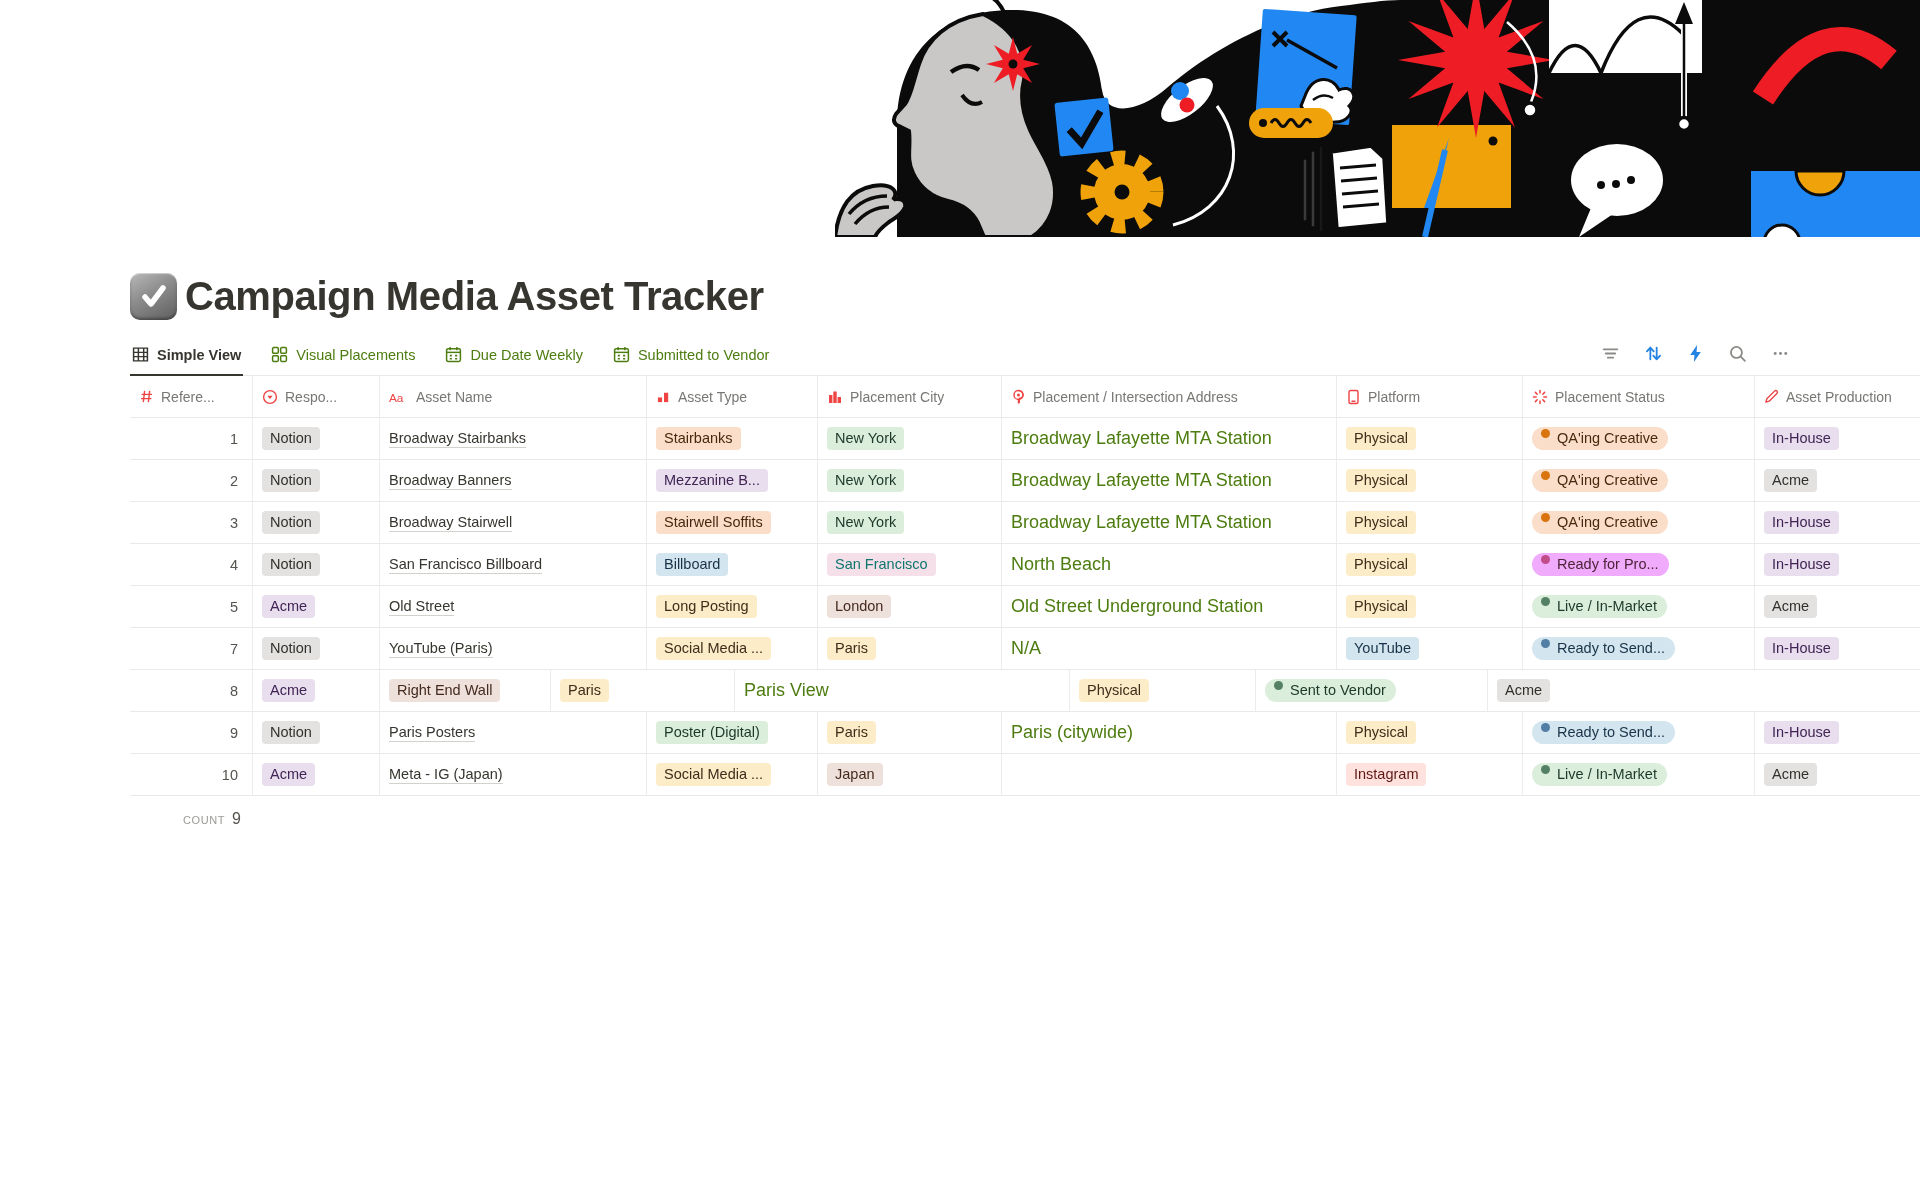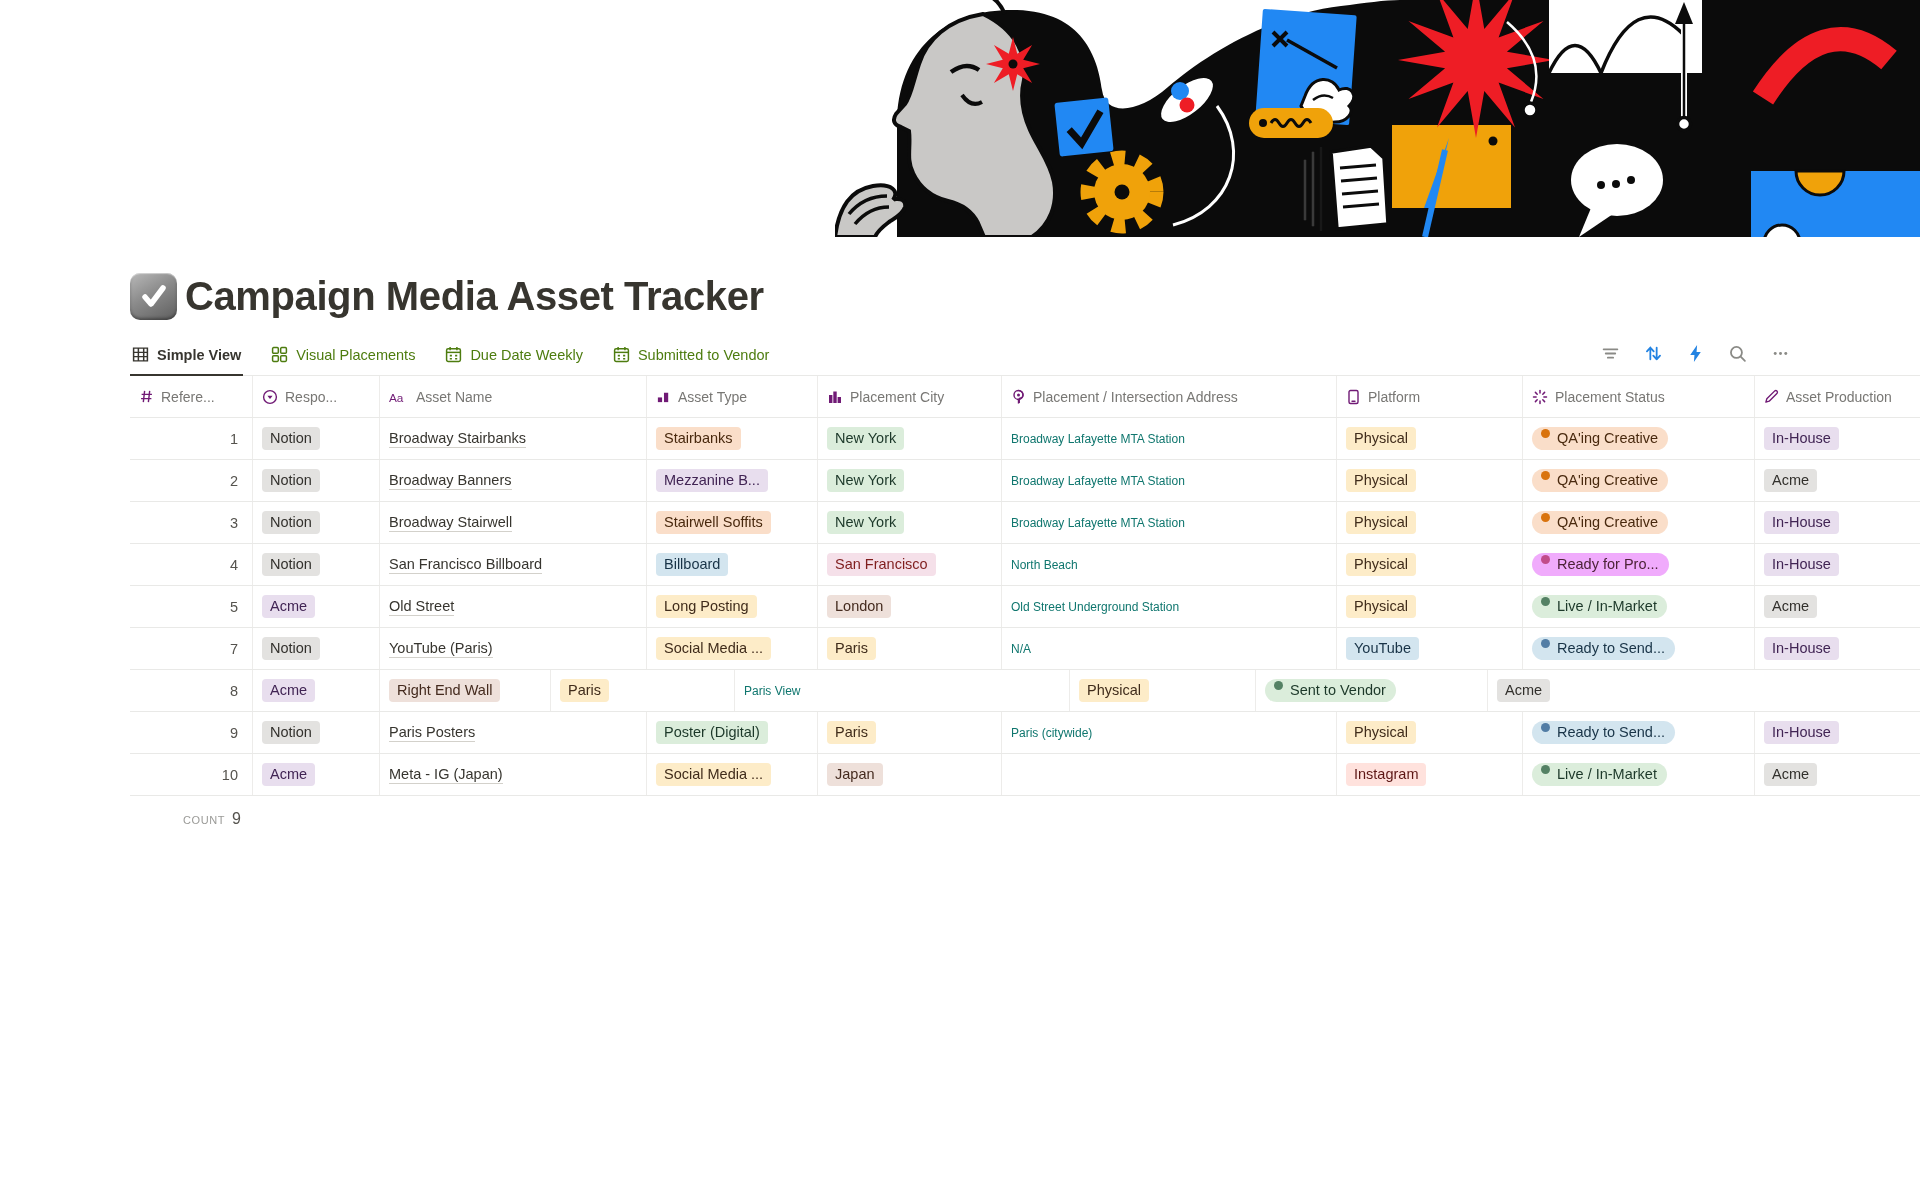--- a/index.html
+++ b/index.html
@@ -41,23 +41,23 @@
   
   .table { width:1790px; overflow:hidden; }
   .trow { display:flex; align-items:stretch; border-bottom:1px solid #E9E9E7; height:42px; }
   .thead { height:42px; }
   .cell {
     display:flex; align-items:center; padding:0 9px;
     border-right:1px solid #EDECEA; flex:0 0 auto; overflow:hidden; white-space:nowrap;
   }
   .cell:last-child { border-right:none; }
   .hcell { gap:7px; color:#787774; font-size:14px; cursor:pointer; }
-  .hcell .hicon { display:flex; color:#701a75; flex:0 0 auto;text-align:center; }
+  .hcell .hicon { display:flex; color:#ef4444; flex:0 0 auto;text-align:center; }
   .cell.num { justify-content:flex-end; padding-right:14px; color:#55534E; font-size:14.5px; }
-  .cell.txt { font-size:12px; color:#0f766e; }
+  .cell.txt { font-size:18px; color:#4d7c0f; }
   .titlecell { font-size:14.5px; }
   .titlecell .tlink {
     font-weight:500; color:#37352F;
     border-bottom:1px solid #D3D1CB; padding-bottom:1px; cursor:pointer;
   }
   .tag {
     display:inline-block; padding:2px 8px; border-radius:4px;
     font-size:14.5px; line-height:19px; white-space:nowrap; max-width:100%;
     overflow:hidden; text-overflow:clip;
   }
@@ -447,21 +447,21 @@
           <div class="cell" style="width: 127px;">
             <span class="tag" style="background: rgb(227, 226, 224); color: rgb(50, 48, 44);">Notion</span>
           </div>
           <div class="cell titlecell" style="width: 267px;">
             <span class="tlink">San Francisco Billboard</span>
           </div>
           <div class="cell" style="width: 171px;">
             <span class="tag" style="background: rgb(211, 229, 239); color: rgb(24, 51, 71);">Billboard</span>
           </div>
           <div class="cell" style="width: 184px;">
-            <span class="tag" style="background: rgb(245, 224, 233); color: #7f1d1d;">San Francisco</span>
+            <span class="tag" style="background: rgb(245, 224, 233); color: #0f766e;">San Francisco</span>
           </div>
           <div class="cell txt" style="width: 335px;">North Beach</div>
           <div class="cell" style="width: 186px;">
             <span class="tag" style="background: rgb(253, 236, 200); color: rgb(64, 44, 27);">Physical</span>
           </div>
           <div class="cell" style="width: 232px;">
             <span class="pill" style="background: #f0abfc; color: rgb(76, 35, 55);">
               <span class="dot" style="background: rgb(193, 76, 138);"></span>
               <span>Ready for Pro...</span>
             </span>

